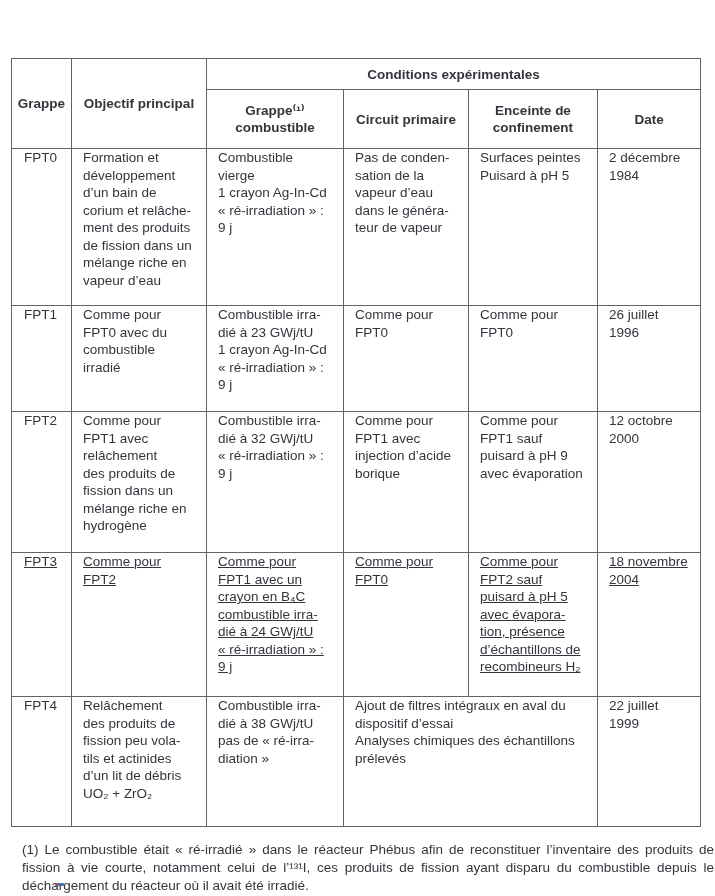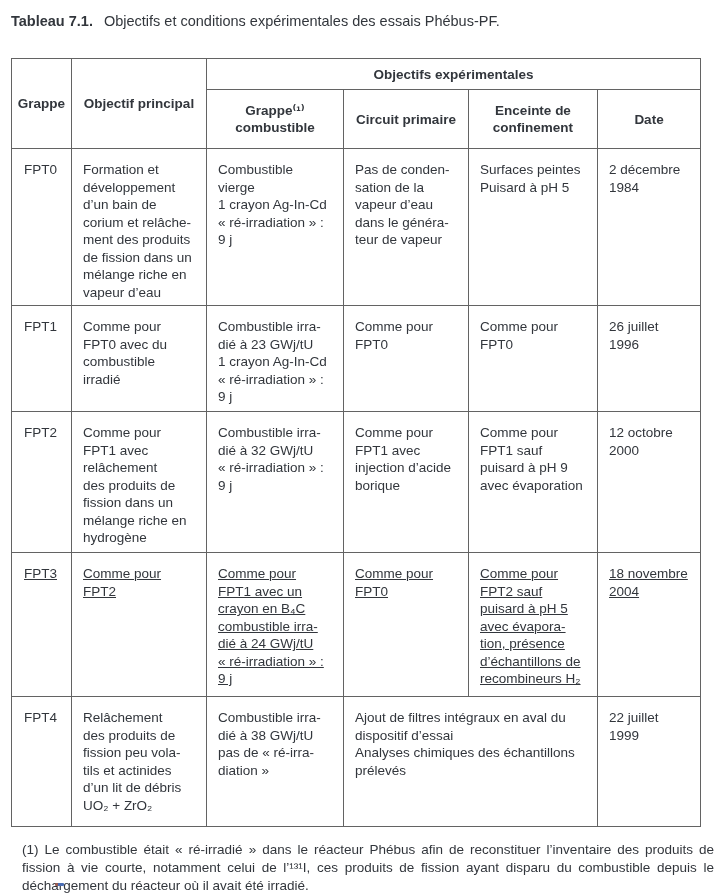--- a/index.html
+++ b/index.html
@@ -35,21 +35,21 @@
     overflow:hidden;
   }
   .tbl th{
     font-weight:bold;font-size:13.5px;line-height:17px;
     text-align:center;vertical-align:middle;
     padding:3px 4px;
   }
   .tbl td{
     font-size:13.5px;line-height:17.5px;
     text-align:left;vertical-align:top;
-    padding:12px 6px 2px 11px;
+    padding:0 6px 2px 11px;
     margin-top:10px;
   }
   .tbl td.essai{padding-left:12px;}
   tr.hr1{height:31px;}
   tr.hr2{height:59px;}
   tr.r0{height:157px;}
   tr.r1{height:106px;}
   tr.r2{height:141px;}
   tr.r3{height:144px;text-decoration:underline;}
   tr.r4{height:130px;}
@@ -62,36 +62,35 @@
     position:absolute;left:55px;top:883px;width:9px;height:3px;
     border-radius:1px;
     background:linear-gradient(90deg,var(--color-artifact-red) 0 35%,var(--color-artifact-blue) 35% 100%);
   }
 </style>
 </head>
 <body>
 
 <div class="page">
 
-  <p class="caption"><span class="num">Tableau 7.1.</span><span>Objectifs et conditions expérimentales des essais Phébus-PF.</span></p>
 
   <table class="tbl">
     <colgroup>
       <col style="width:60px">
       <col style="width:135px">
       <col style="width:137px">
       <col style="width:125px">
       <col style="width:129px">
       <col style="width:103px">
     </colgroup>
     <thead>
       <tr class="hr1">
         <th rowspan="2">Grappe</th>
         <th rowspan="2">Objectif principal</th>
-        <th colspan="4">Objectifs expérimentales</th>
+        <th colspan="4">Conditions expérimentales</th>
       </tr>
       <tr class="hr2">
         <th>Grappe⁽¹⁾
 combustible</th>
         <th>Circuit primaire</th>
         <th>Enceinte de
 confinement</th>
         <th>Date</th>
       </tr>
     </thead>

